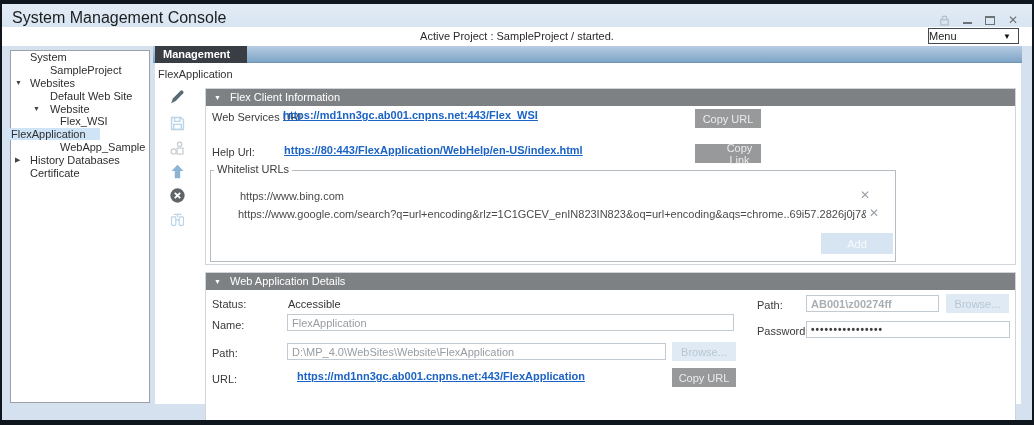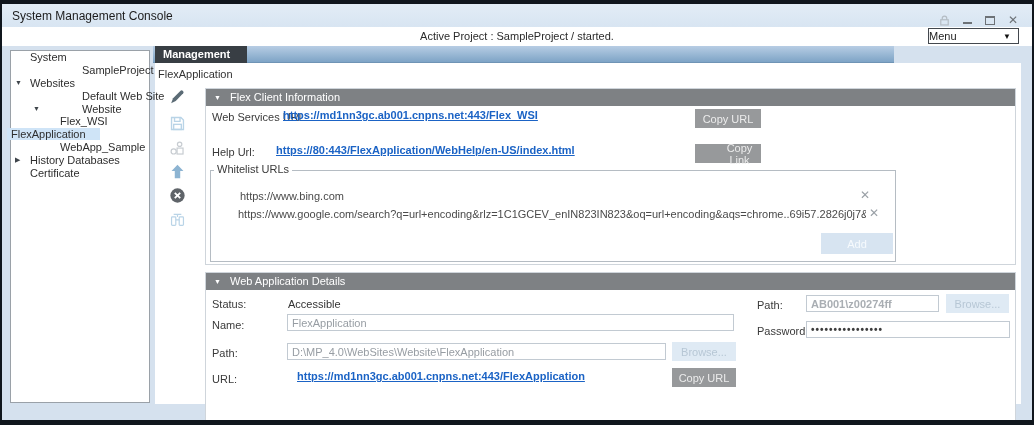--- a/index.html
+++ b/index.html
@@ -7,52 +7,52 @@
   body { position:relative; font-family:"Liberation Sans", sans-serif; font-size:11px; color:#2e2e2e;
          background:#d5e1ee; overflow:hidden; }
   .abs { position:absolute; }
 
   
   .frame { position:absolute; inset:0; border:2px solid #10161d; border-top-width:4px; border-bottom-width:5px;
            pointer-events:none; z-index:60; }
 
   
   .titlebar { left:2px; top:4px; right:2px; height:23px; background:linear-gradient(#e2ecf6,#d8e5f2); }
-  .title-text { left:10px; top:5px; font-size:12px; color:#1c1c1c; }
+  .title-text { left:10px; top:5px; font-size:16px; color:#1c1c1c; }
   .winctl { top:9px; height:14px; display:flex; align-items:center; gap:9px; right:12px; }
   .ctl { width:14px; height:12px; display:flex; align-items:center; justify-content:center; color:#6d7277; }
   .ctl-min i { display:block; width:9px; height:2px; background:#6d7277; margin-top:6px; }
   .ctl-max i { display:block; width:10px; height:9px; border:1px solid #6d7277; border-top-width:2px; }
   .ctl-close { font-size:12px; line-height:12px; }
 
   
   .headerrow { left:2px; top:27px; right:2px; height:19px; background:#ffffff; }
   .active-project { width:100%; text-align:center; top:3px; color:#2b2b2b; }
   .menu-box { right:13px; top:1px; width:91px; height:16px; background:#fff; border:1px solid #43484e;
               display:flex; align-items:center; cursor:default; }
   .menu-box .lbl { color:#222; }
   .menu-box .caret { position:absolute; right:7px; font-size:8px; color:#111; top:3px; }
 
   
-  .tabstrip { left:153px; top:46px; width:741px; height:17px;
+  .tabstrip { left:153px; top:46px; width:869px; height:17px;
               background:linear-gradient(#b7cde4,#7ea4c6); border-bottom:1px solid #6f94b5; }
   .tab-management { left:2px; top:0; height:17px; width:92px; background:#383e44; color:#fff;
                     font-weight:bold; line-height:17px; padding-left:8px; }
 
   
   .mainpanel { left:155px; top:63px; width:866px; height:341px; background:#fff; }
   .breadcrumb { left:158px; top:68px; color:#333; }
 
   
   .treepanel { left:10px; top:50px; width:140px; height:353px; background:#fff; border:1px solid #9aa1a8;
                padding-top:0; }
   .titem { position:relative; height:12.9px; line-height:12.9px; white-space:nowrap; cursor:default; }
   .t-arrow { position:absolute; top:0; font-size:7px; color:#3f454b; }
   .a1 { left:4px; } .a2 { left:22px; }
-  .l1 { padding-left:19px; } .l2 { padding-left:39px;margin-left:32px; } .l3 { padding-left:49px; }
+  .l1 { padding-left:19px; } .l2 { padding-left:39px; } .l3 { padding-left:49px; }
   .titem.selected .tlabel { background:#cfe4f7; padding:0 14px 0 4px; margin-left:-4px; }
 
   
   .tool { left:166px; width:22px; height:22px; display:flex; align-items:center; justify-content:center; }
 
   
   .section { background:#fff; border:1px solid #cfd5db; }
   .sec-head { position:absolute; left:0; top:0; right:0; height:17px; background:#7e8184; color:#fff;
               line-height:17px; padding-left:24px; cursor:default; }
   .sec-head::before { content:"▼"; position:absolute; left:8px; top:0; font-size:7px; color:#fff; }
@@ -167,21 +167,21 @@
 </div>
 
 <div class="abs section" style="left:205px; top:88px; width:811px; height:177px;">
   <div class="sec-head">Flex Client Information</div>
 </div>
 <div class="abs flabel" style="left:212px; top:111px;">Web Services URL:</div>
 <a class="abs link" style="left:283px; top:109px;">https://md1nn3gc.ab001.cnpns.net:443/Flex_WSI</a>
 <div class="abs btn btn-gray" style="left:695px; top:109px; width:66px; height:19px;">Copy URL</div>
 
 <div class="abs flabel" style="left:212px; top:146px;">Help Url:</div>
-<a class="abs link" style="left:276px; top:144px;">https://80:443/FlexApplication/WebHelp/en-US/index.html</a>
+<a class="abs link" style="left:284px; top:144px;">https://80:443/FlexApplication/WebHelp/en-US/index.html</a>
 <div class="abs btn btn-gray" style="left:695px; top:144px; width:66px; height:19px;padding-left:23px;">Copy Link</div>
 
 <div class="abs fieldset" style="left:210px; top:170px; width:686px; height:92px;"></div>
 <div class="abs legend" style="left:214px; top:163px;">Whitelist URLs</div>
 <div class="abs wl-url" style="left:240px; top:190px;">https://www.bing.com</div>
 <div class="abs wl-x" style="left:860px; top:188px;">✕</div>
 <div class="abs wl-url" style="left:238px; top:208px; max-width:628px; overflow:hidden;">https://www.google.com/search?q=url+encoding&amp;rlz=1C1GCEV_enIN823IN823&amp;oq=url+encoding&amp;aqs=chrome..69i57.2826j0j7&amp;sourceid=cl</div>
 <div class="abs wl-x" style="left:869px; top:206px;">✕</div>
 <div class="abs btn btn-add" style="left:821px; top:233px; width:72px; height:21px;">Add</div>
 

